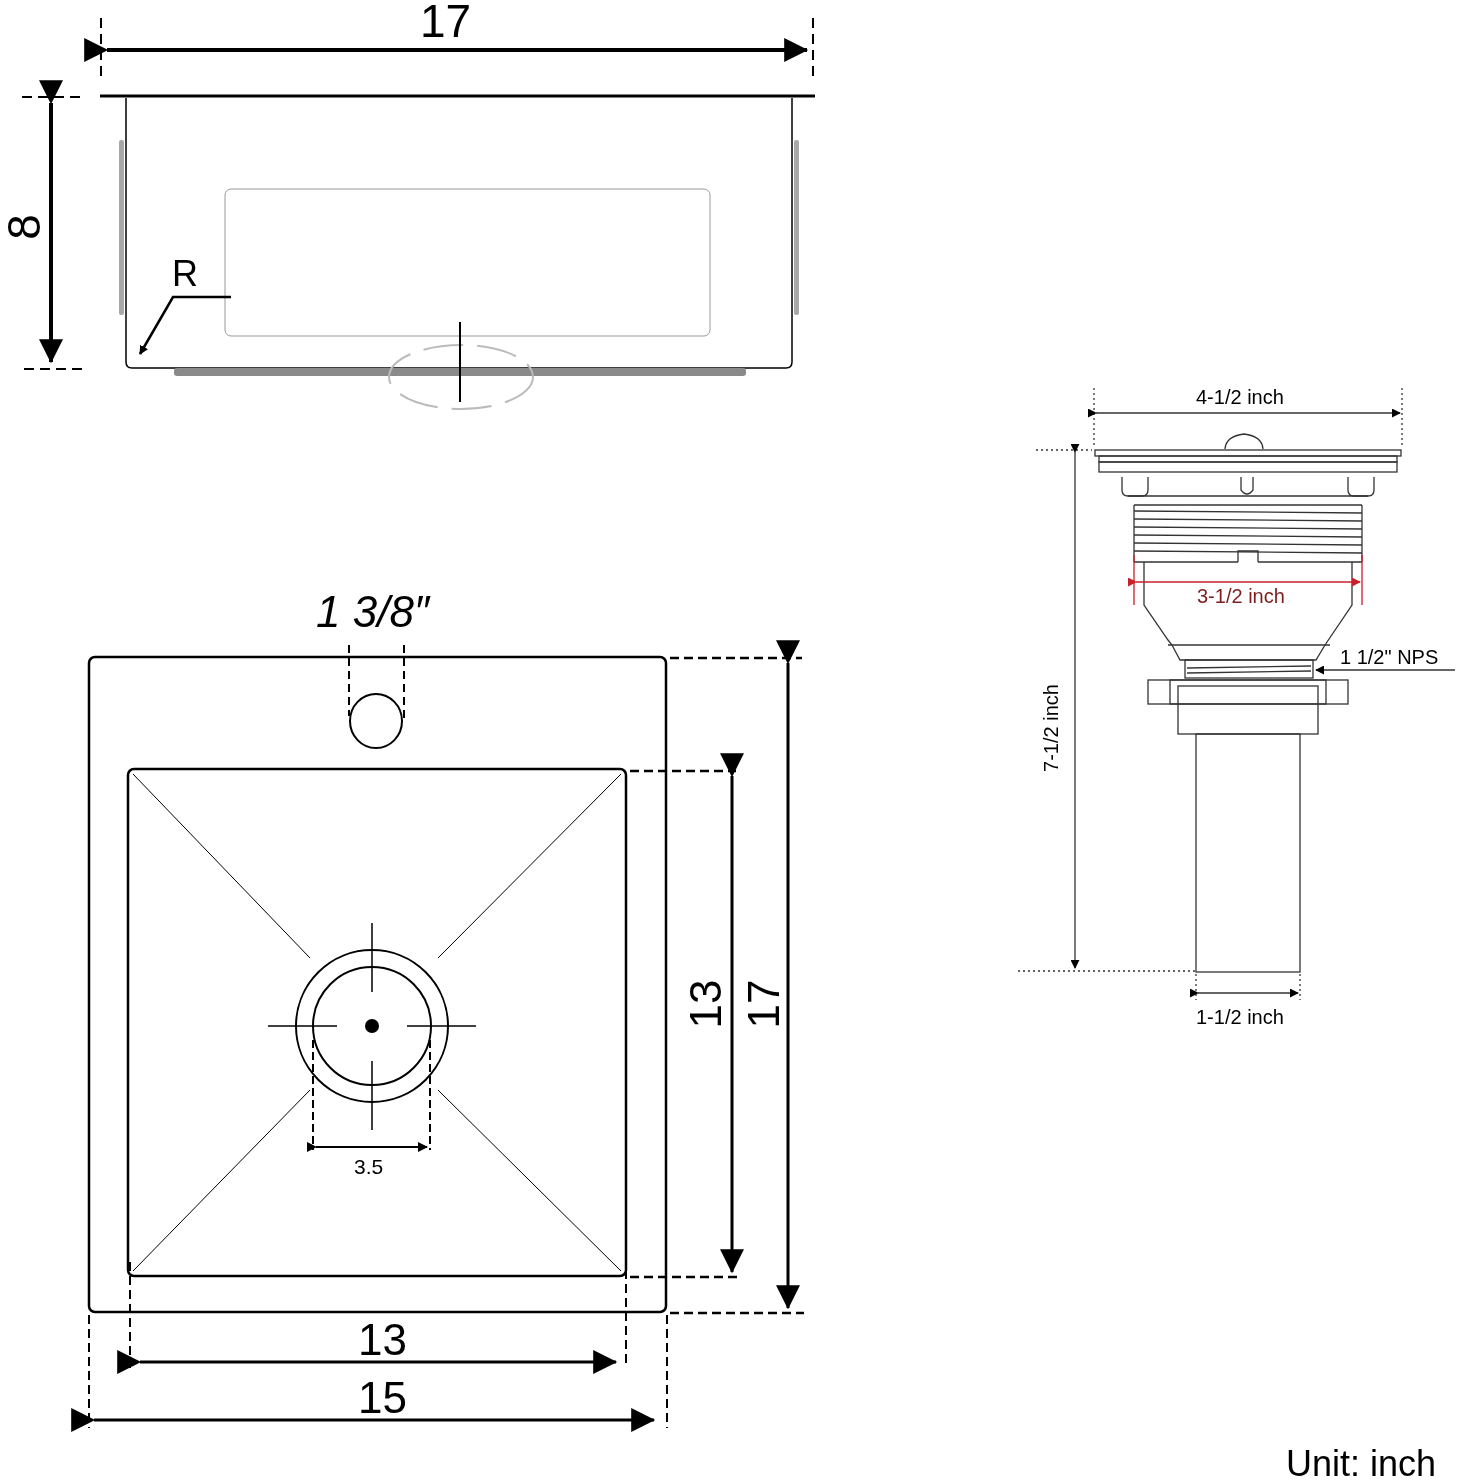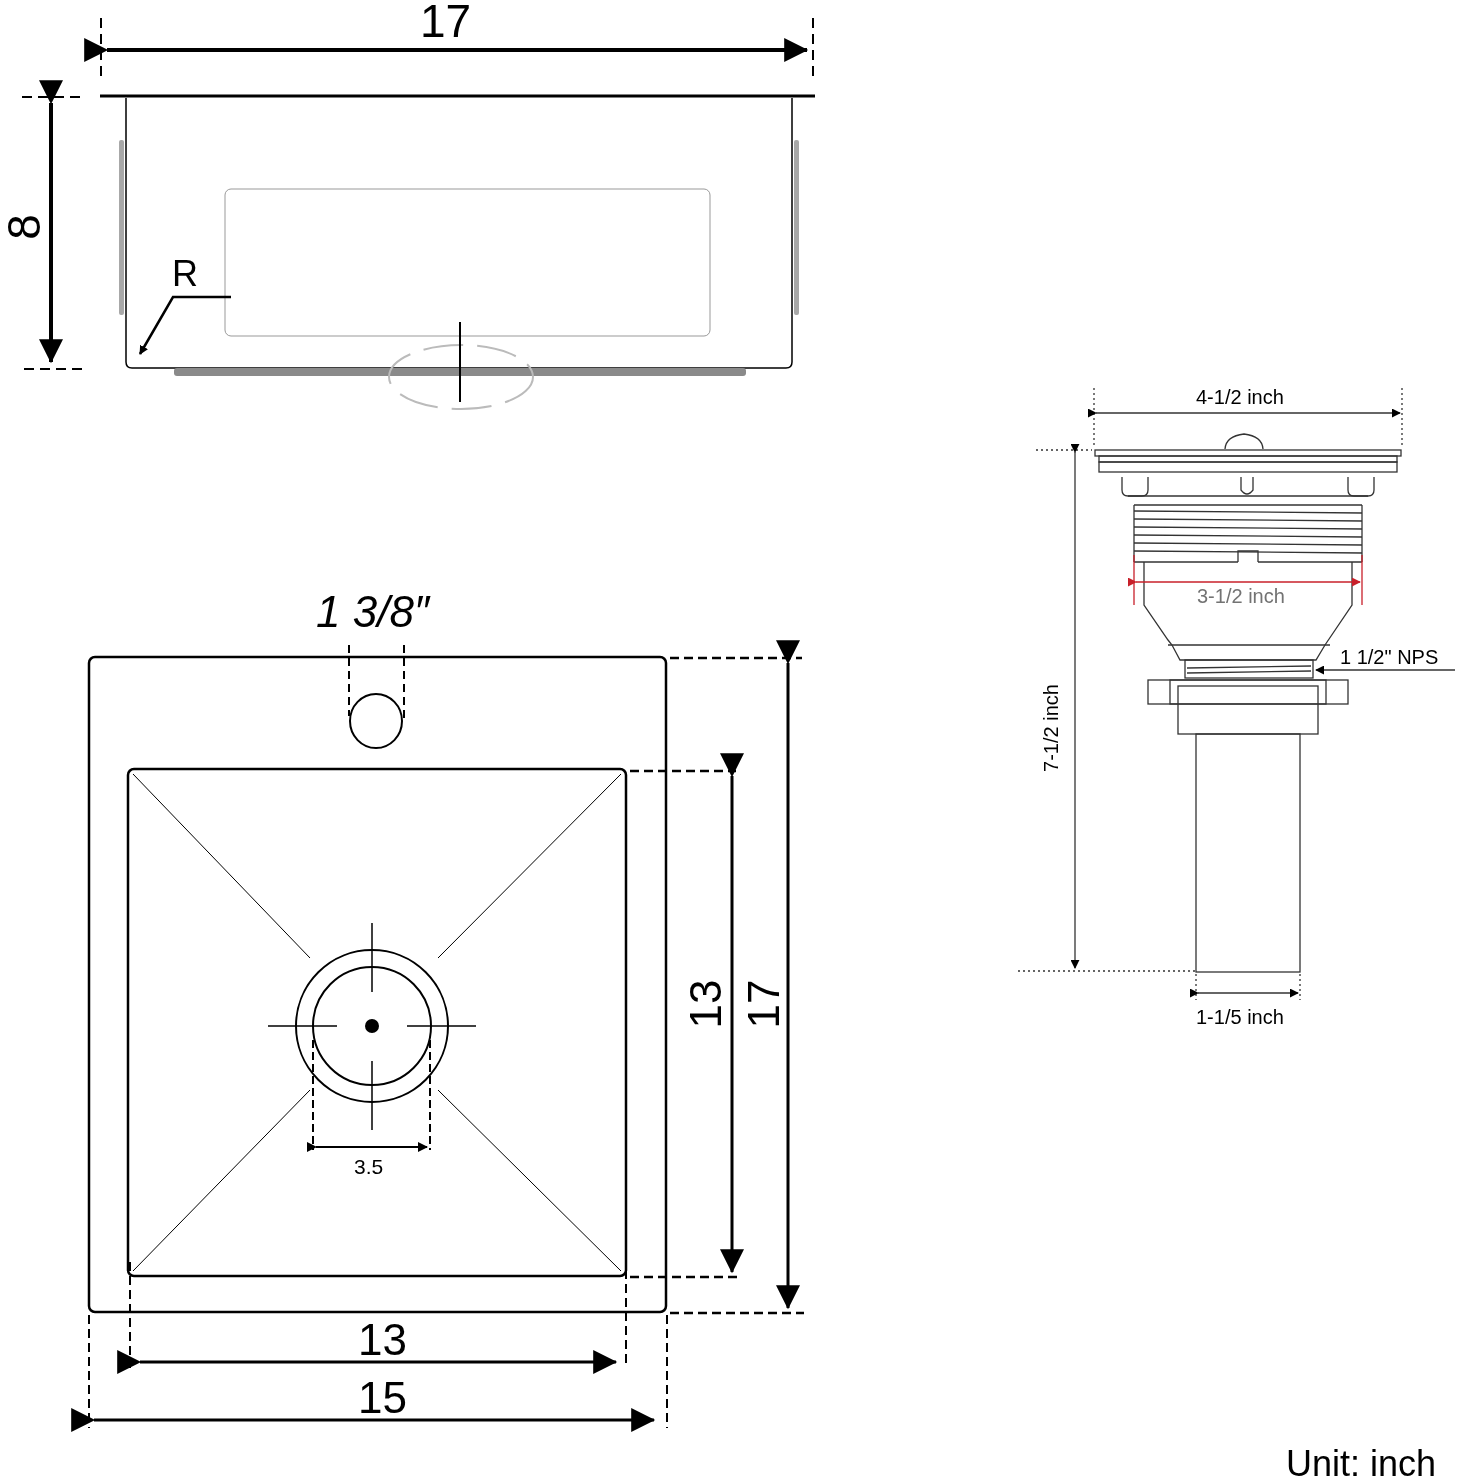--- a/index.html
+++ b/index.html
@@ -165,18 +165,18 @@
 <div class="lbl cond" style="left:172px; top:256px; font-size:36px;">R</div>
 
 <div class="lbl" style="left:316px; top:590px; font-size:44px;font-style:italic;">1 3/8″</div>
 <div class="lbl rot" style="left:676px; top:982px; font-size:44px; width:60px; text-align:center;">13</div>
 <div class="lbl rot" style="left:734px; top:982px; font-size:44px; width:60px; text-align:center;">17</div>
 <div class="lbl" style="left:354px; top:1156px; font-size:21px;">3.5</div>
 <div class="lbl" style="left:358px; top:1318px; font-size:44px;">13</div>
 <div class="lbl" style="left:358px; top:1376px; font-size:44px;text-align:right;">15</div>
 
 <div class="lbl" style="left:1196px; top:387px; font-size:20px;text-align:right;">4-1/2 inch</div>
-<div class="lbl" style="left:1197px; top:586px; font-size:20px; color:#737373;">3-1/2 inch</div>
+<div class="lbl" style="left:1197px; top:586px; font-size:20px; color:#7f1d1d;">3-1/2 inch</div>
 <div class="lbl" style="left:1340px; top:647px; font-size:20px;">1 1/2" NPS</div>
 <div class="lbl rot" style="left:996px; top:718px; font-size:20px; width:110px; text-align:center;">7-1/2 inch</div>
-<div class="lbl" style="left:1196px; top:1007px; font-size:20px;">1-1/5 inch</div>
+<div class="lbl" style="left:1196px; top:1007px; font-size:20px;">1-1/2 inch</div>
 
 <div class="lbl" style="left:1286px; top:1446px; font-size:36px;">Unit: inch</div>
 
 </body></html>

